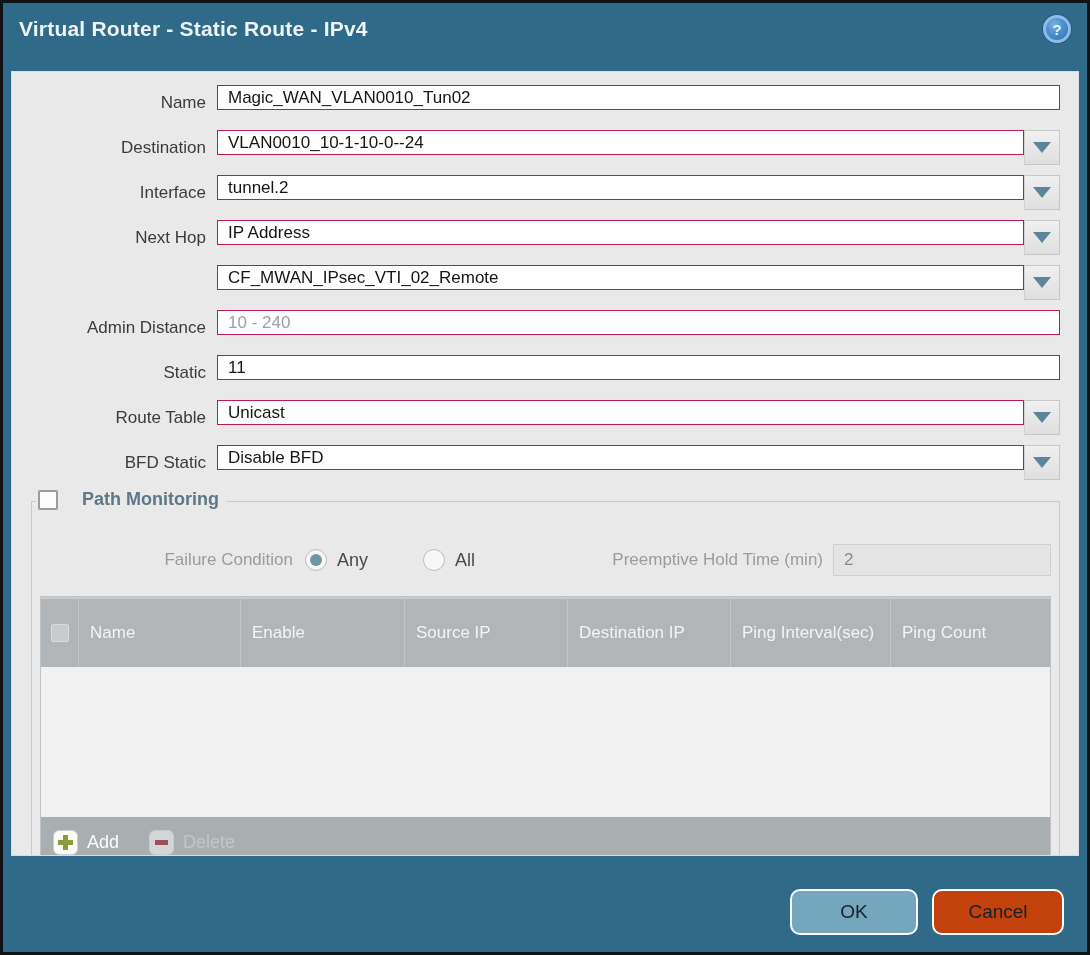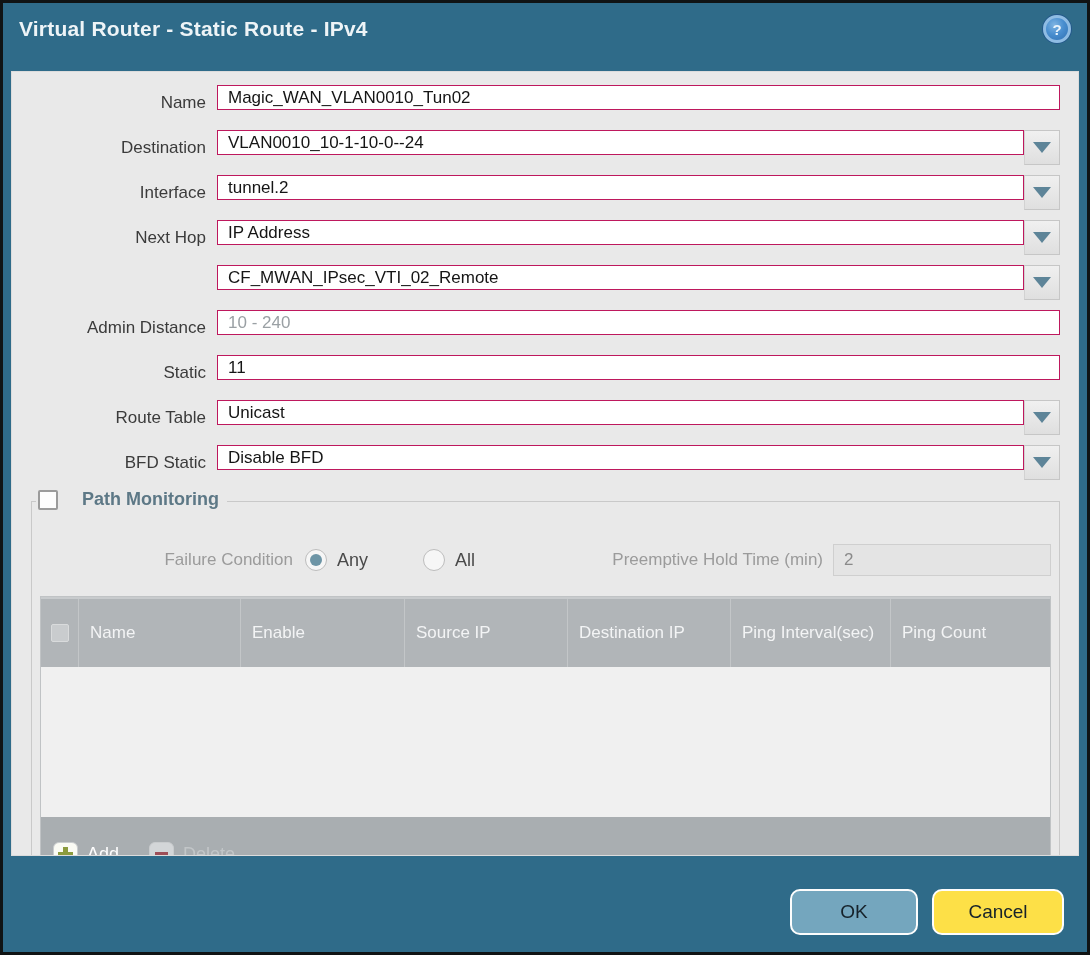--- a/index.html
+++ b/index.html
@@ -145,21 +145,21 @@
   .col-6 { flex:1; }
   .hdr-checkbox {
     width:18px; height:18px;
     background:#c9ccce;
     border:1px solid #d9dbdc;
     border-radius:2px;
   }
   .grid-body { height:150px; background:#f0f0f0; }
   .grid-toolbar {
     height:50px; background:#a9aeb1;
-    display:flex; align-items:flex-end;
+    display:flex; align-items:center;
     padding-left:12px; gap:30px;
   }
   .tool-btn { display:flex; align-items:center; gap:9px; cursor:pointer; }
   .tool-icon {
     width:25px; height:25px; border-radius:6px;
     position:relative;
     border:1px solid #c9ccce;
   }
   .icon-add { background:#fafbf4; }
   .icon-add .bar-h, .icon-add .bar-v { position:absolute; background:#8b9b3e; }
@@ -177,21 +177,21 @@
   }
   .btn {
     height:46px; border-radius:10px;
     border:2px solid #fdfdfd;
     font-family:"Liberation Sans", sans-serif;
     font-size:19px; color:#16222a;
     display:flex; align-items:center; justify-content:center;
     cursor:pointer;
   }
   .btn-ok { width:128px; background:#74a6be; }
-  .btn-cancel { width:132px; background:#fde047; }
+  .btn-cancel { width:132px; background:#c2410c; }
 </style>
 </head>
 <body>
 
 <div class="dialog">
   <div class="frame">
 
     <div class="titlebar">
       <div class="title">Virtual Router - Static Route - IPv4</div>
       <div class="help-icon">?</div>

